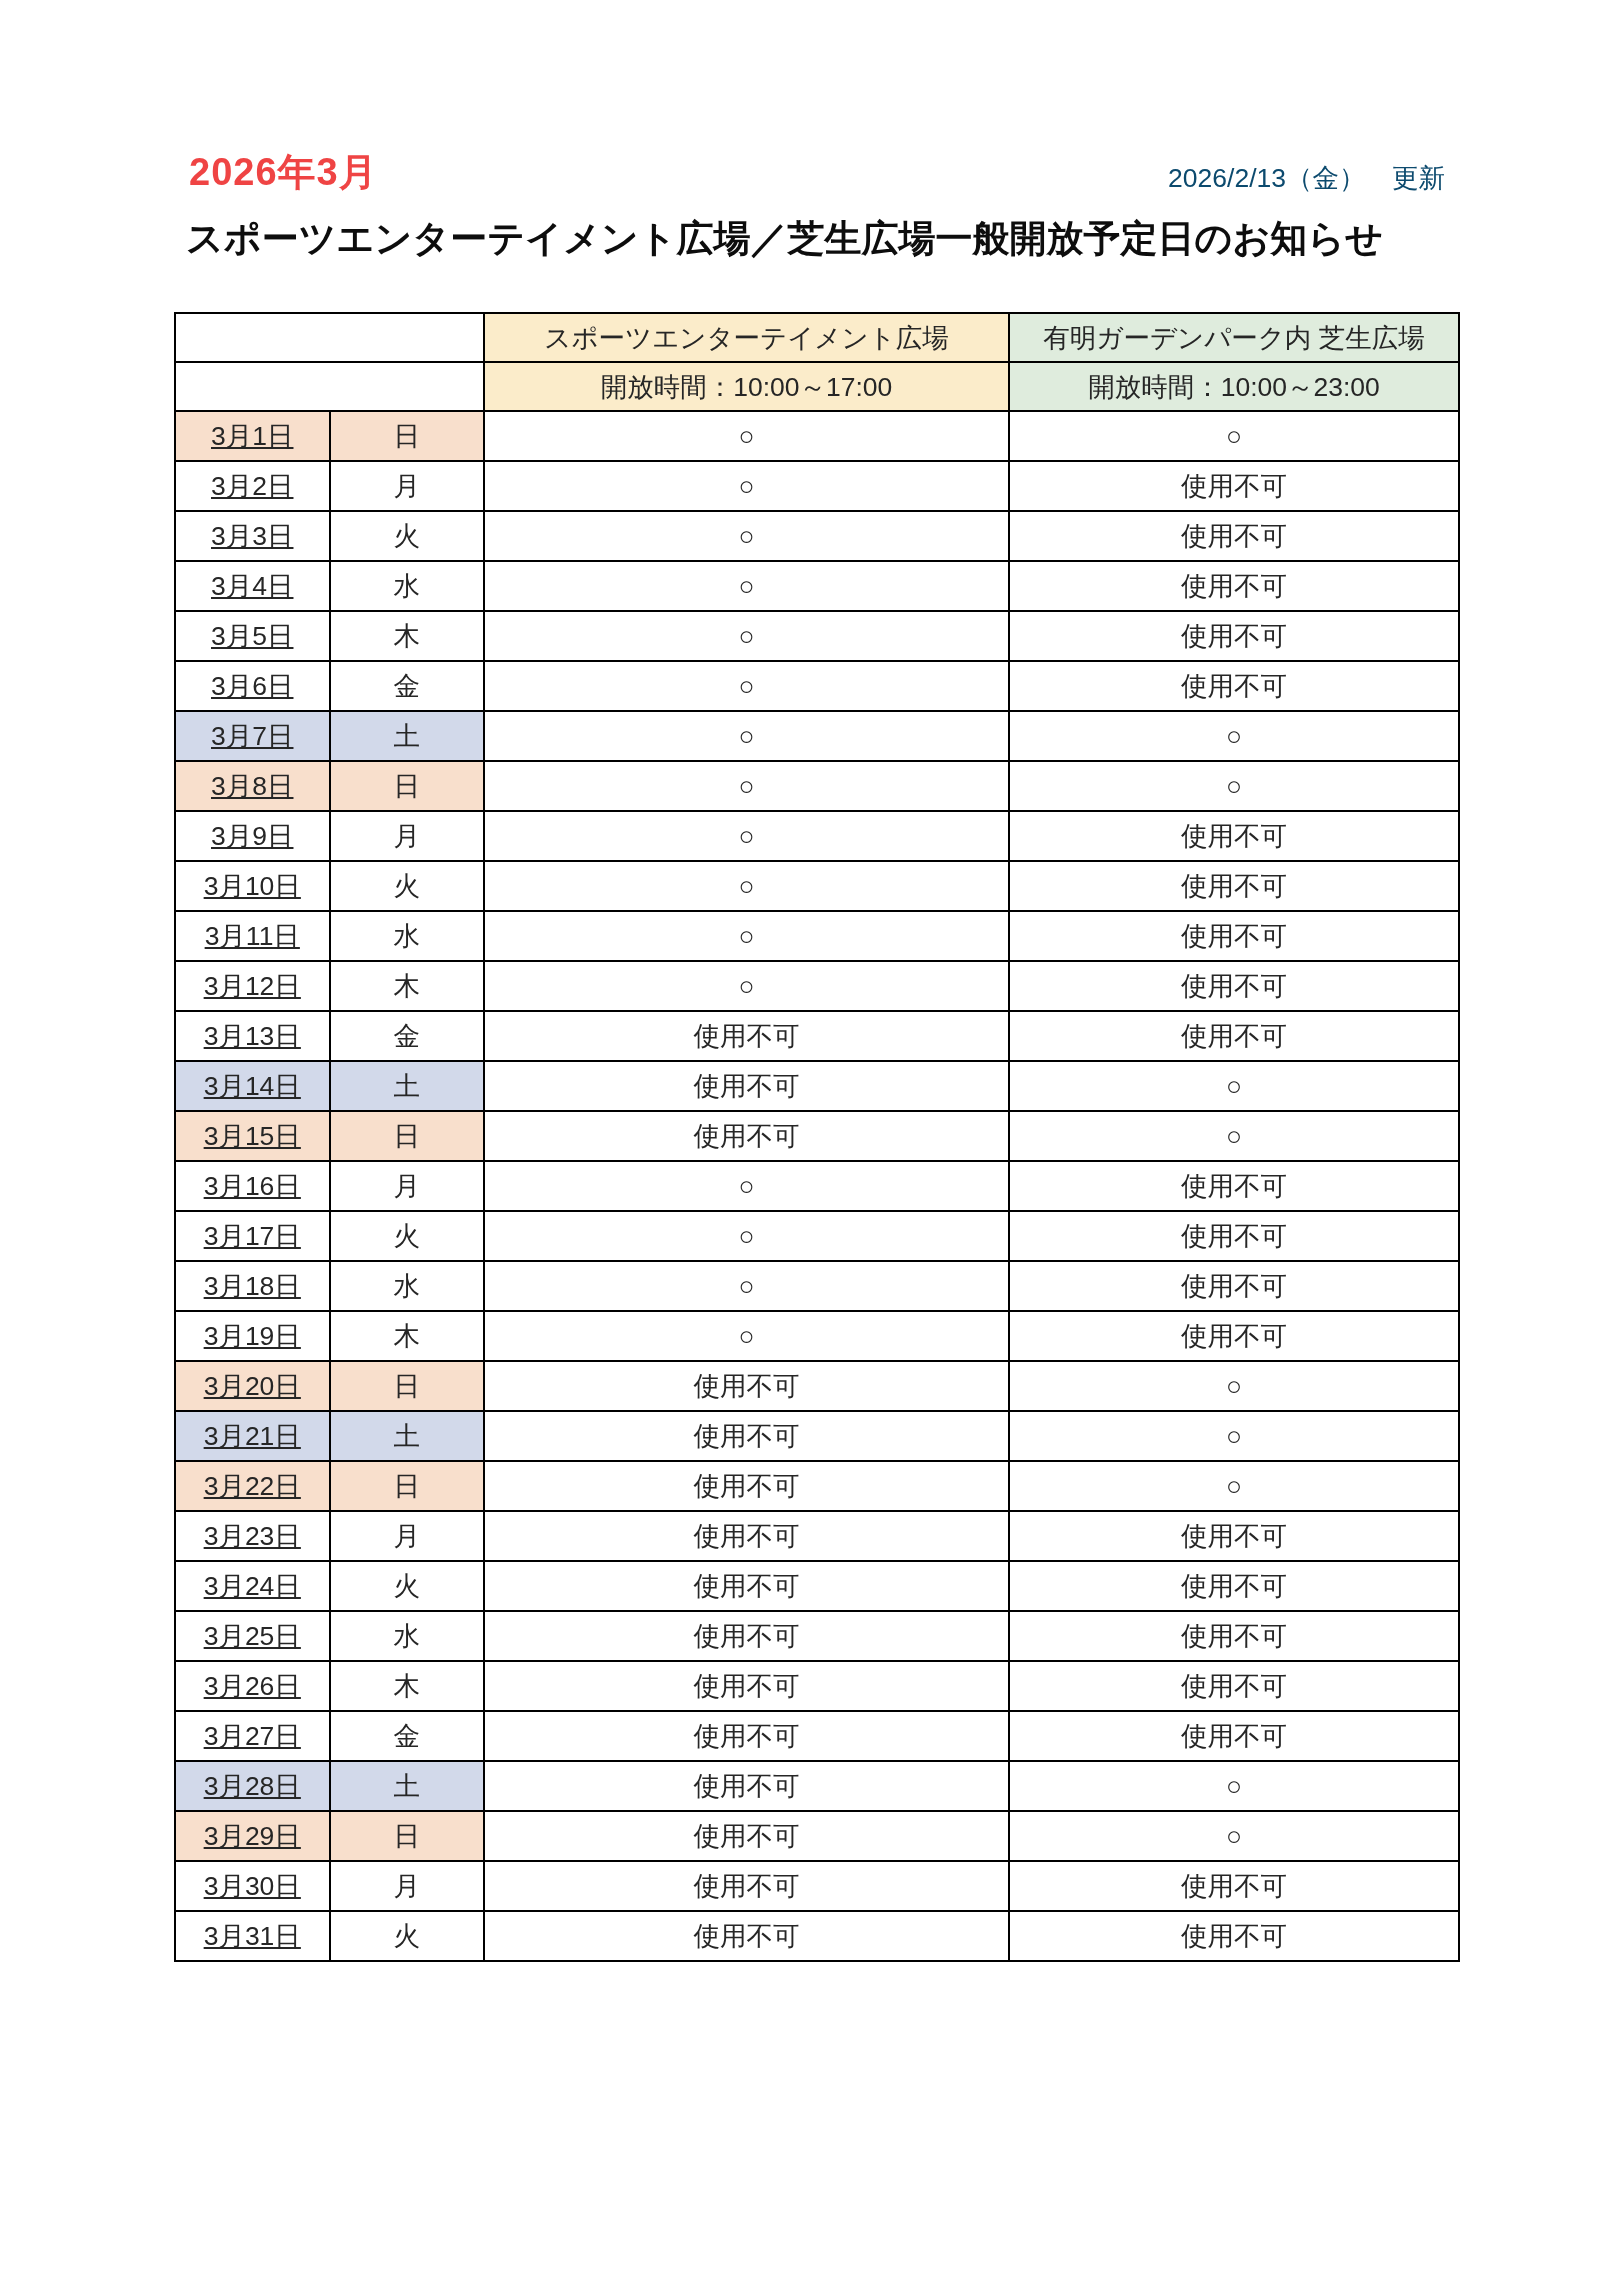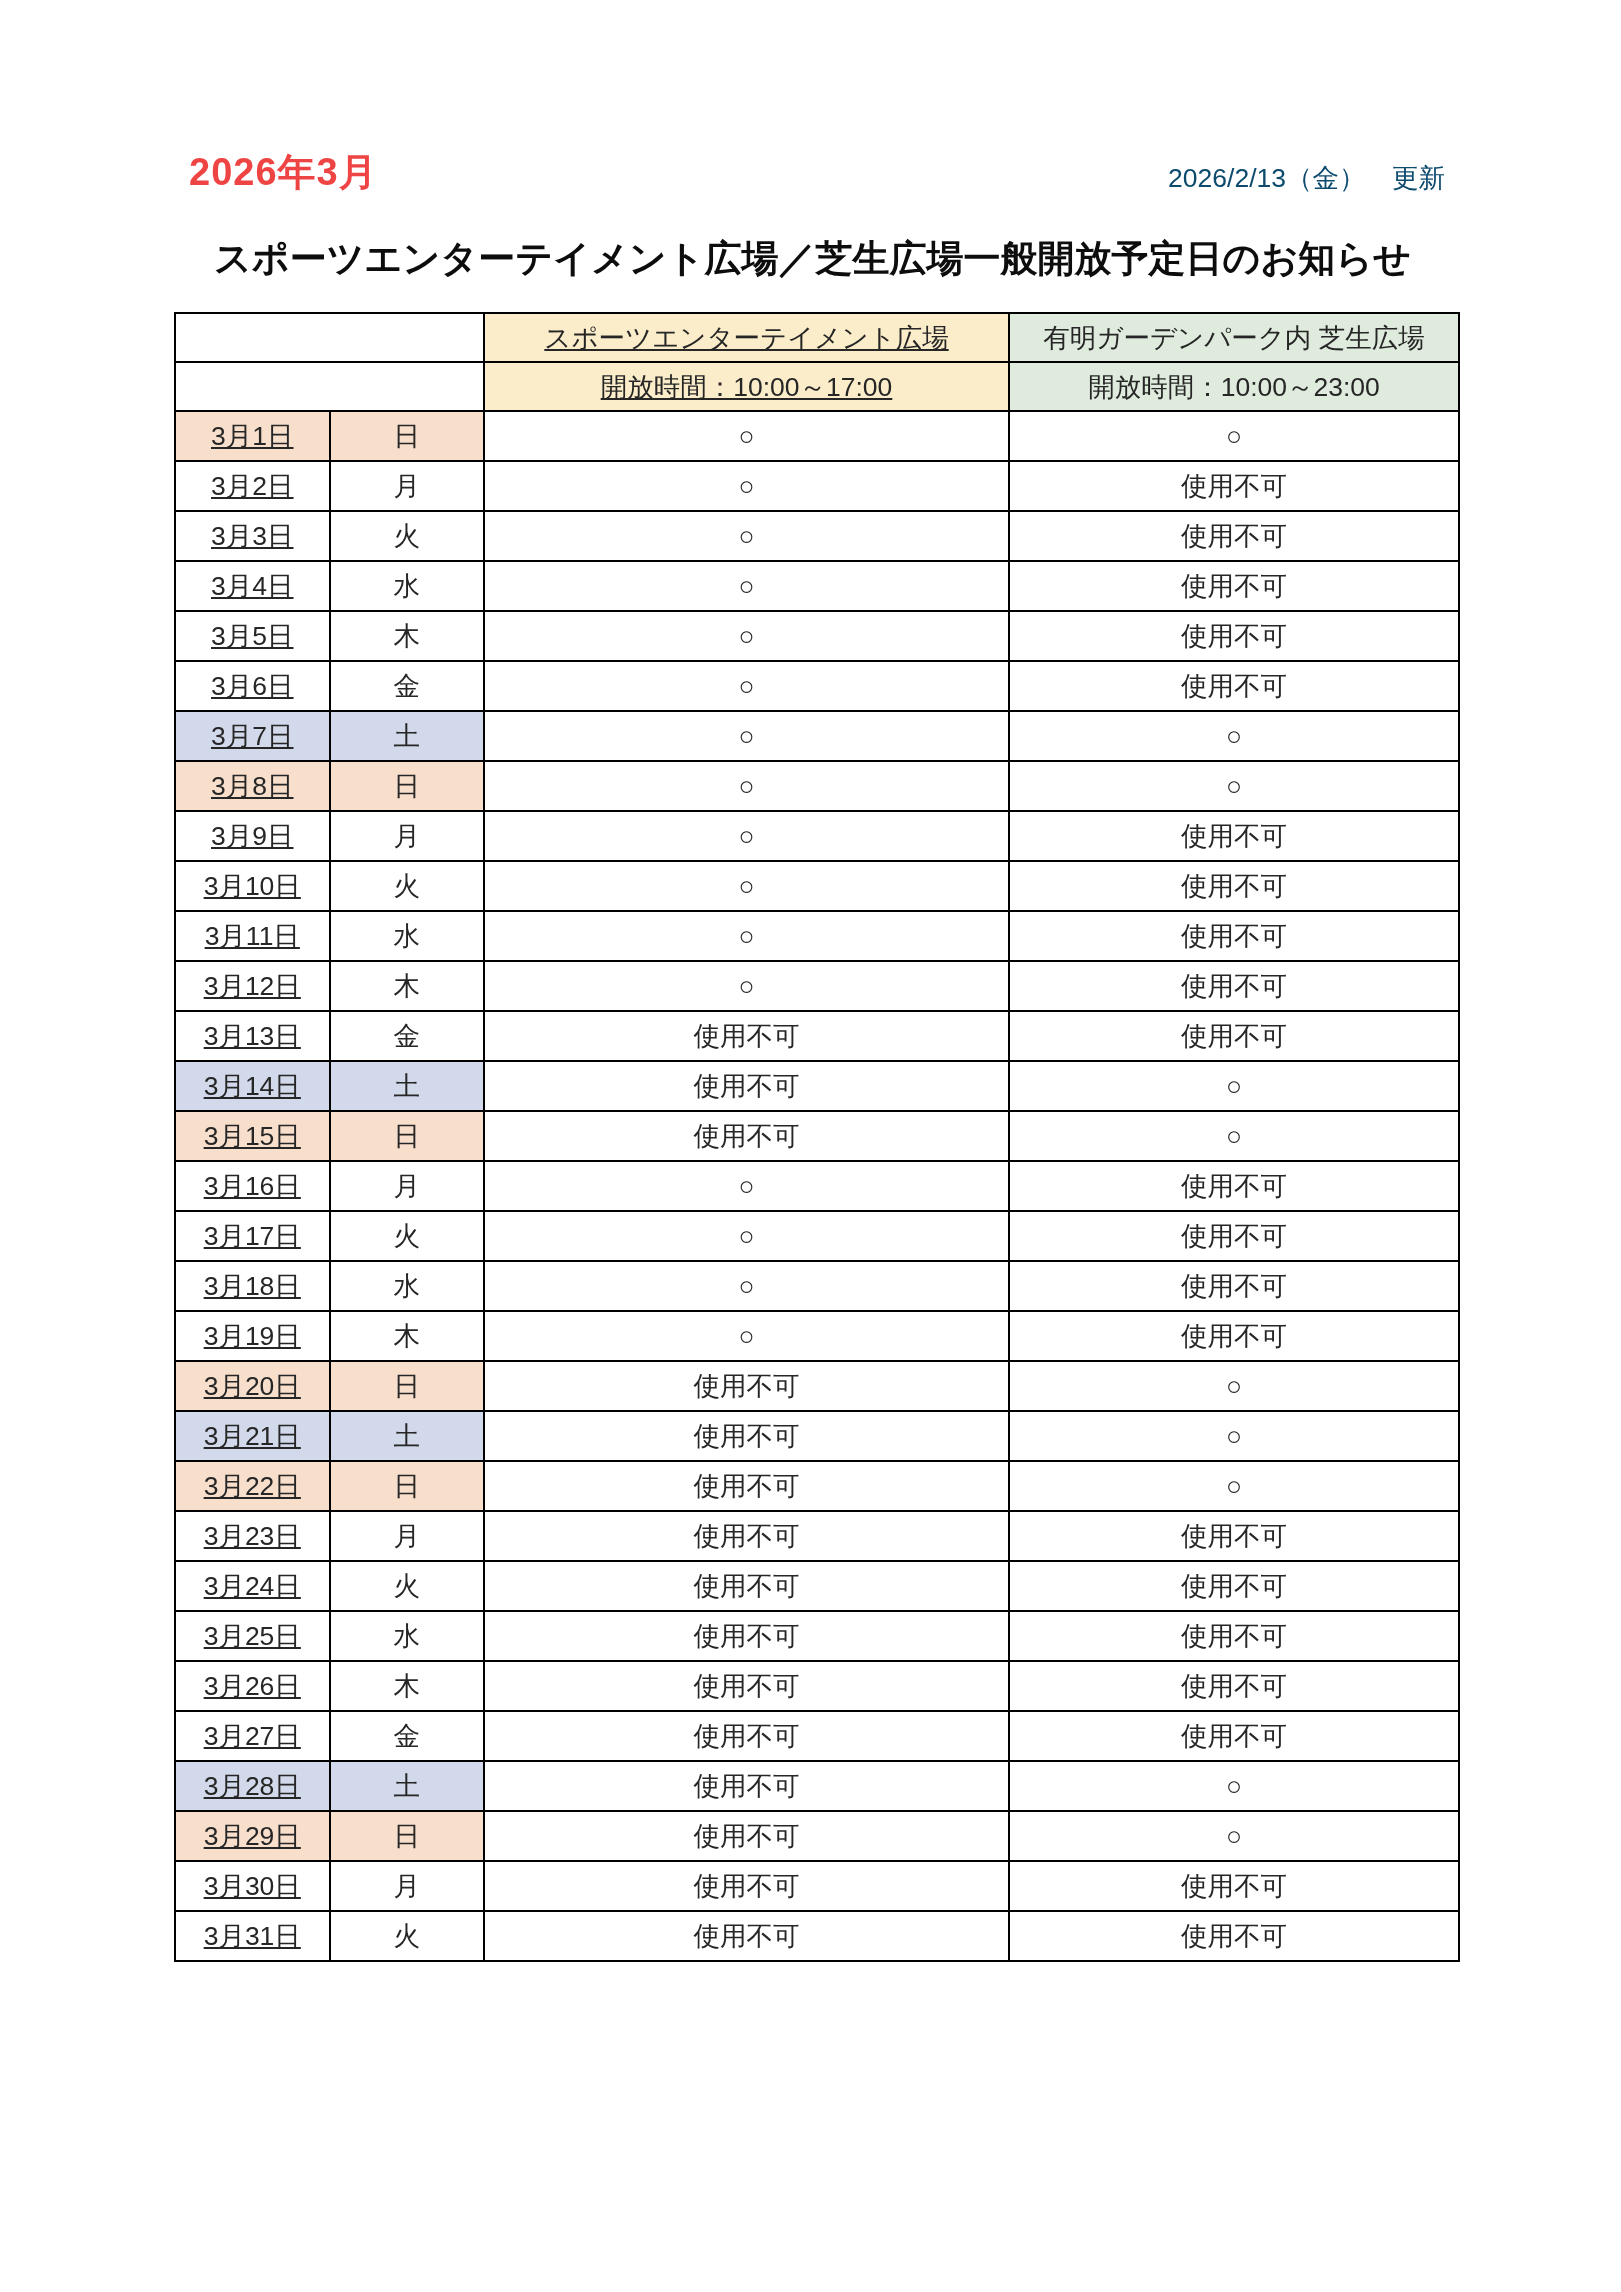--- a/index.html
+++ b/index.html
@@ -31,25 +31,24 @@
     position: absolute;
     right: 176px;
     top: 160px;
     font-size: 26.5px;
     font-weight: normal;
     color: #0c4a6e;
   }
   .doc-subtitle {
     position: absolute;
     left: 186px;
-    top: 234px;
+    top: 214px;
     font-size: 37px;
     font-weight: bold;
     color: #0d0d0d;
-    margin-left: 28px;
   }
   table.schedule {
     position: absolute;
     left: 174px;
     top: 312px;
     border-collapse: collapse;
     border: 2.9px solid #000000;
     table-layout: fixed;
     width: 1286px;
   }
@@ -65,21 +64,21 @@
     overflow: hidden;
     white-space: nowrap;
   }
   .col-date  { width: 156px; text-decoration: underline; }
   .col-day   { width: 59px;  }
   .col-v1    { width: 525px; }
   .col-v2    { width: 450px; }
   tr.header-row td { height: 49px; }
   tr.data-row td { height: 50px; }
   td.cell-corner { background: #ffffff; }
-  td.cell-v1-head { background: var(--v1-bg, #FBECCA); text-decoration: underline; }
+  td.cell-v1-head { background: var(--v1-bg, #FBECCA); }
   td.cell-v2-head { background: var(--v2-bg, #DFECDD); }
   td.col-date {
     text-align: right;
     padding-right: 8.8px;
   }
   tr.sun td.col-date, tr.sun td.col-day { background: var(--sun-bg, #F8DFCC); }
   tr.sat td.col-date, tr.sat td.col-day { background: var(--sat-bg, #D2D9EA); }
   td.status-open { font-size: 28px; }
 </style>
 </head>

